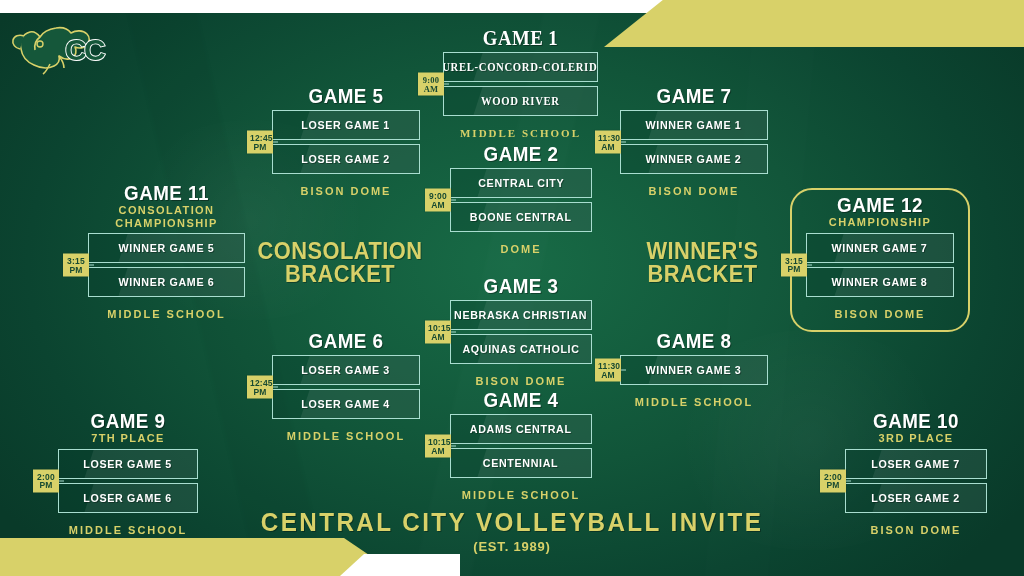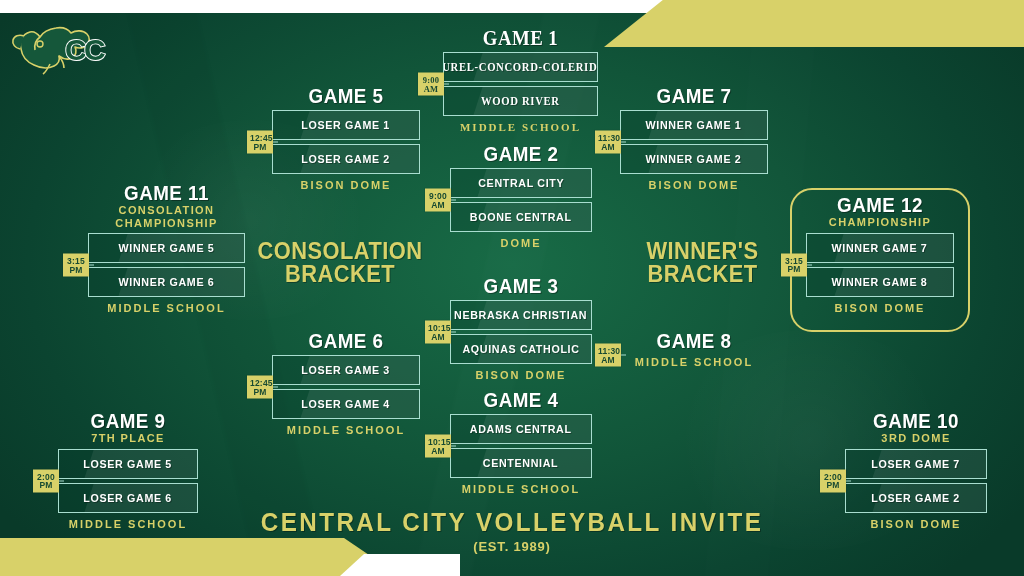--- a/index.html
+++ b/index.html
@@ -113,21 +113,21 @@
     letter-spacing:.7px;
     transform:scaleX(.93);
     white-space:nowrap;
     text-shadow:1px 1px 0 rgba(0,0,0,.3);
   }
   .venue {
     color:#d8d169;
     font-weight:bold;
     font-size:11px;
     letter-spacing:2px;
-    margin-top:5px;
+    margin-top:11px;
     white-space:nowrap;
   }
 
   
   .time-badge {
     position:absolute;
     left:-25px; top:50%; transform:translateY(-50%);
     background:#d8d169;
     color:#184a32;
     font-weight:bold;
@@ -365,20 +365,23 @@
   </div>
 
   <div class="game" style="left:620px; top:331px; width:148px;">
     <div class="game-title">GAME 8</div>
     <div class="slots">
       <div class="time-badge">
         <span>11:30</span>
         <span>AM</span>
       </div>
       <div class="connector"></div>
+      <div class="slot">
+        <span class="slot-text">WINNER GAME 3</span>
+      </div>
     </div>
     <div class="venue">MIDDLE SCHOOL</div>
   </div>
 
   <div class="game" style="left:58px; top:411px; width:140px;">
     <div class="game-title">GAME 9</div>
     <div class="game-sub">7TH PLACE</div>
     <div class="slots">
       <div class="time-badge">
         <span>2:00</span>
@@ -390,21 +393,21 @@
       </div>
       <div class="slot">
         <span class="slot-text">LOSER GAME 6</span>
       </div>
     </div>
     <div class="venue">MIDDLE SCHOOL</div>
   </div>
 
   <div class="game" style="left:845px; top:411px; width:142px;">
     <div class="game-title">GAME 10</div>
-    <div class="game-sub">3RD DOME</div>
+    <div class="game-sub">3RD PLACE</div>
     <div class="slots">
       <div class="time-badge">
         <span>2:00</span>
         <span>PM</span>
       </div>
       <div class="connector"></div>
       <div class="slot">
         <span class="slot-text">LOSER GAME 7</span>
       </div>
       <div class="slot">

